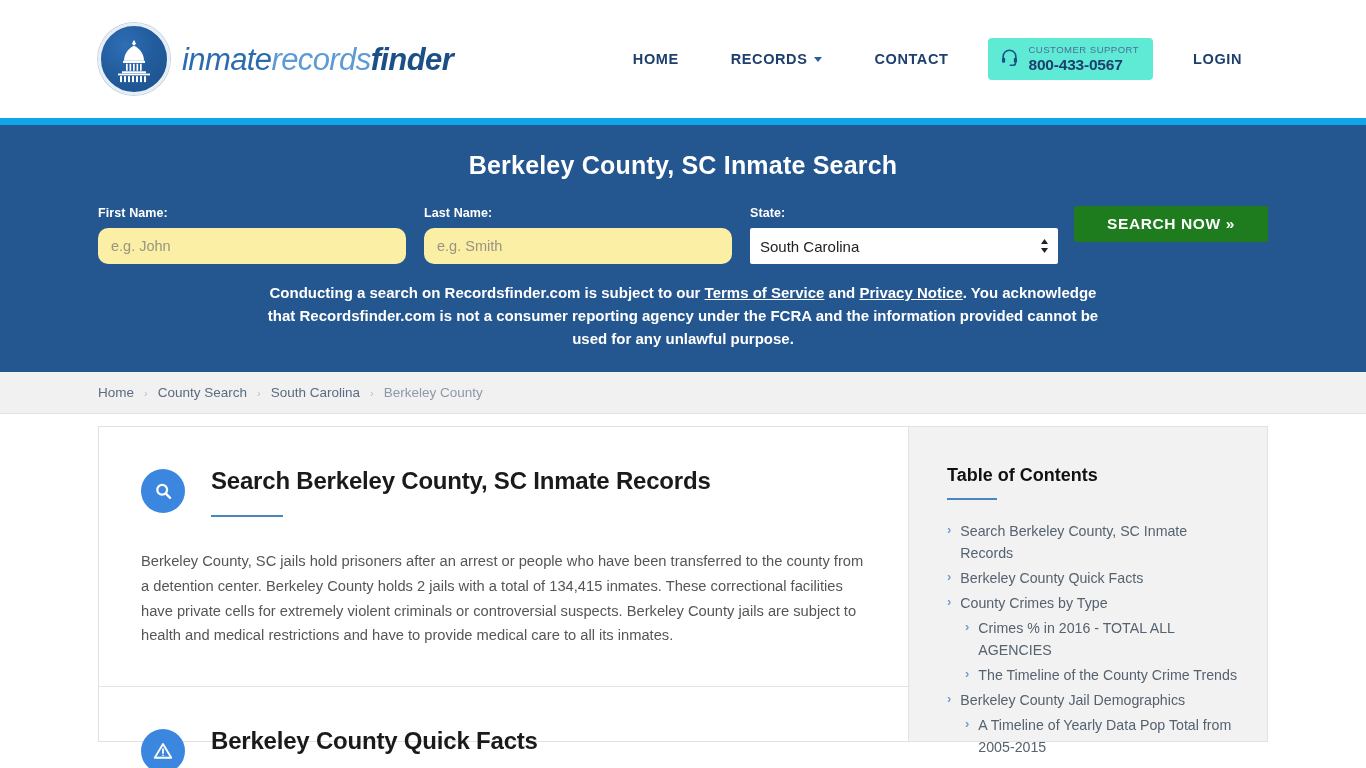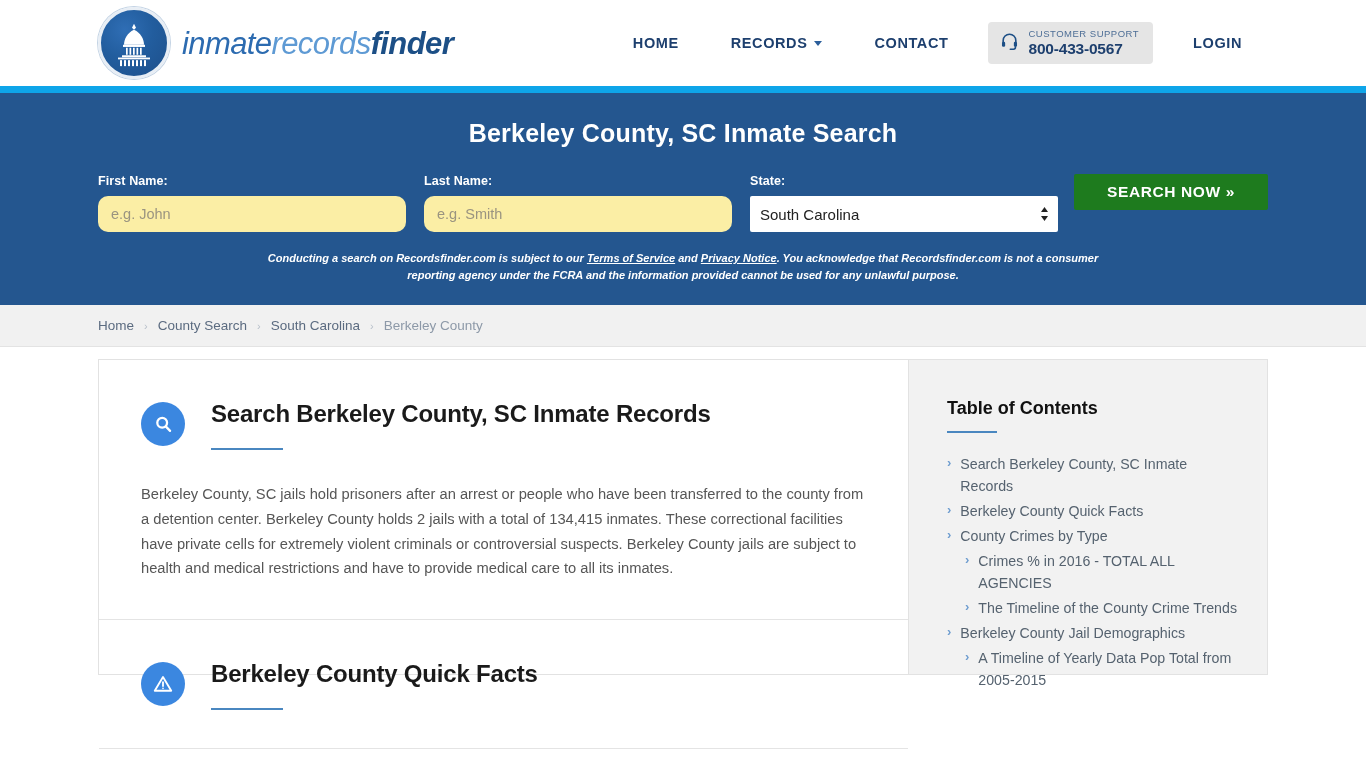--- a/index.html
+++ b/index.html
@@ -7,21 +7,21 @@
   html, body {
     margin: 0; padding: 0;
     width: 1366px; height: 768px;
     overflow: hidden;
     background: #ffffff;
     font-family: "Liberation Sans", sans-serif;
   }
 
   
   .site-header {
-    height: 86px;
+    height: 118px;
     background: #ffffff;
     display: flex;
     align-items: center;
     padding: 0 98px;
     position: relative;
   }
   .brand {
     display: flex;
     align-items: center;
     gap: 12px;
@@ -74,21 +74,21 @@
   }
   .chev-down {
     width: 0; height: 0;
     border-left: 4.5px solid transparent;
     border-right: 4.5px solid transparent;
     border-top: 5px solid #2b5e9b;
     display: inline-block;
     margin-top: 2px;
   }
   .support-box {
-    background: #e5e5e5;
+    background: #5eead4;
     border-radius: 4px;
     padding: 7px 14px 7px 12px;
     display: flex;
     align-items: center;
     gap: 9px;
     margin: 0 14px;
     text-decoration: none;
   }
   .headset-ico { flex: 0 0 auto; }
   .support-text { line-height: 1.15; }
@@ -182,24 +182,23 @@
     cursor: pointer;
     font-family: "Liberation Sans", sans-serif;
     white-space: nowrap;
     min-width: 194px;
   }
   .hero-disclaimer {
     margin: 18px auto 0;
     max-width: 850px;
     text-align: center;
     color: #ffffff;
-    font-size: 11px;
+    font-size: 15px;
     line-height: 1.52;
     font-weight: bold;
-    font-style: italic;
   }
   .hero-disclaimer a { color: #ffffff; text-decoration: underline; }
 
   
   .crumb-band {
     background: #f1f1f1;
     border-bottom: 1px solid #e3e3e3;
     padding: 13px 98px;
   }
   .crumbs { display: flex; align-items: center; gap: 0; }

